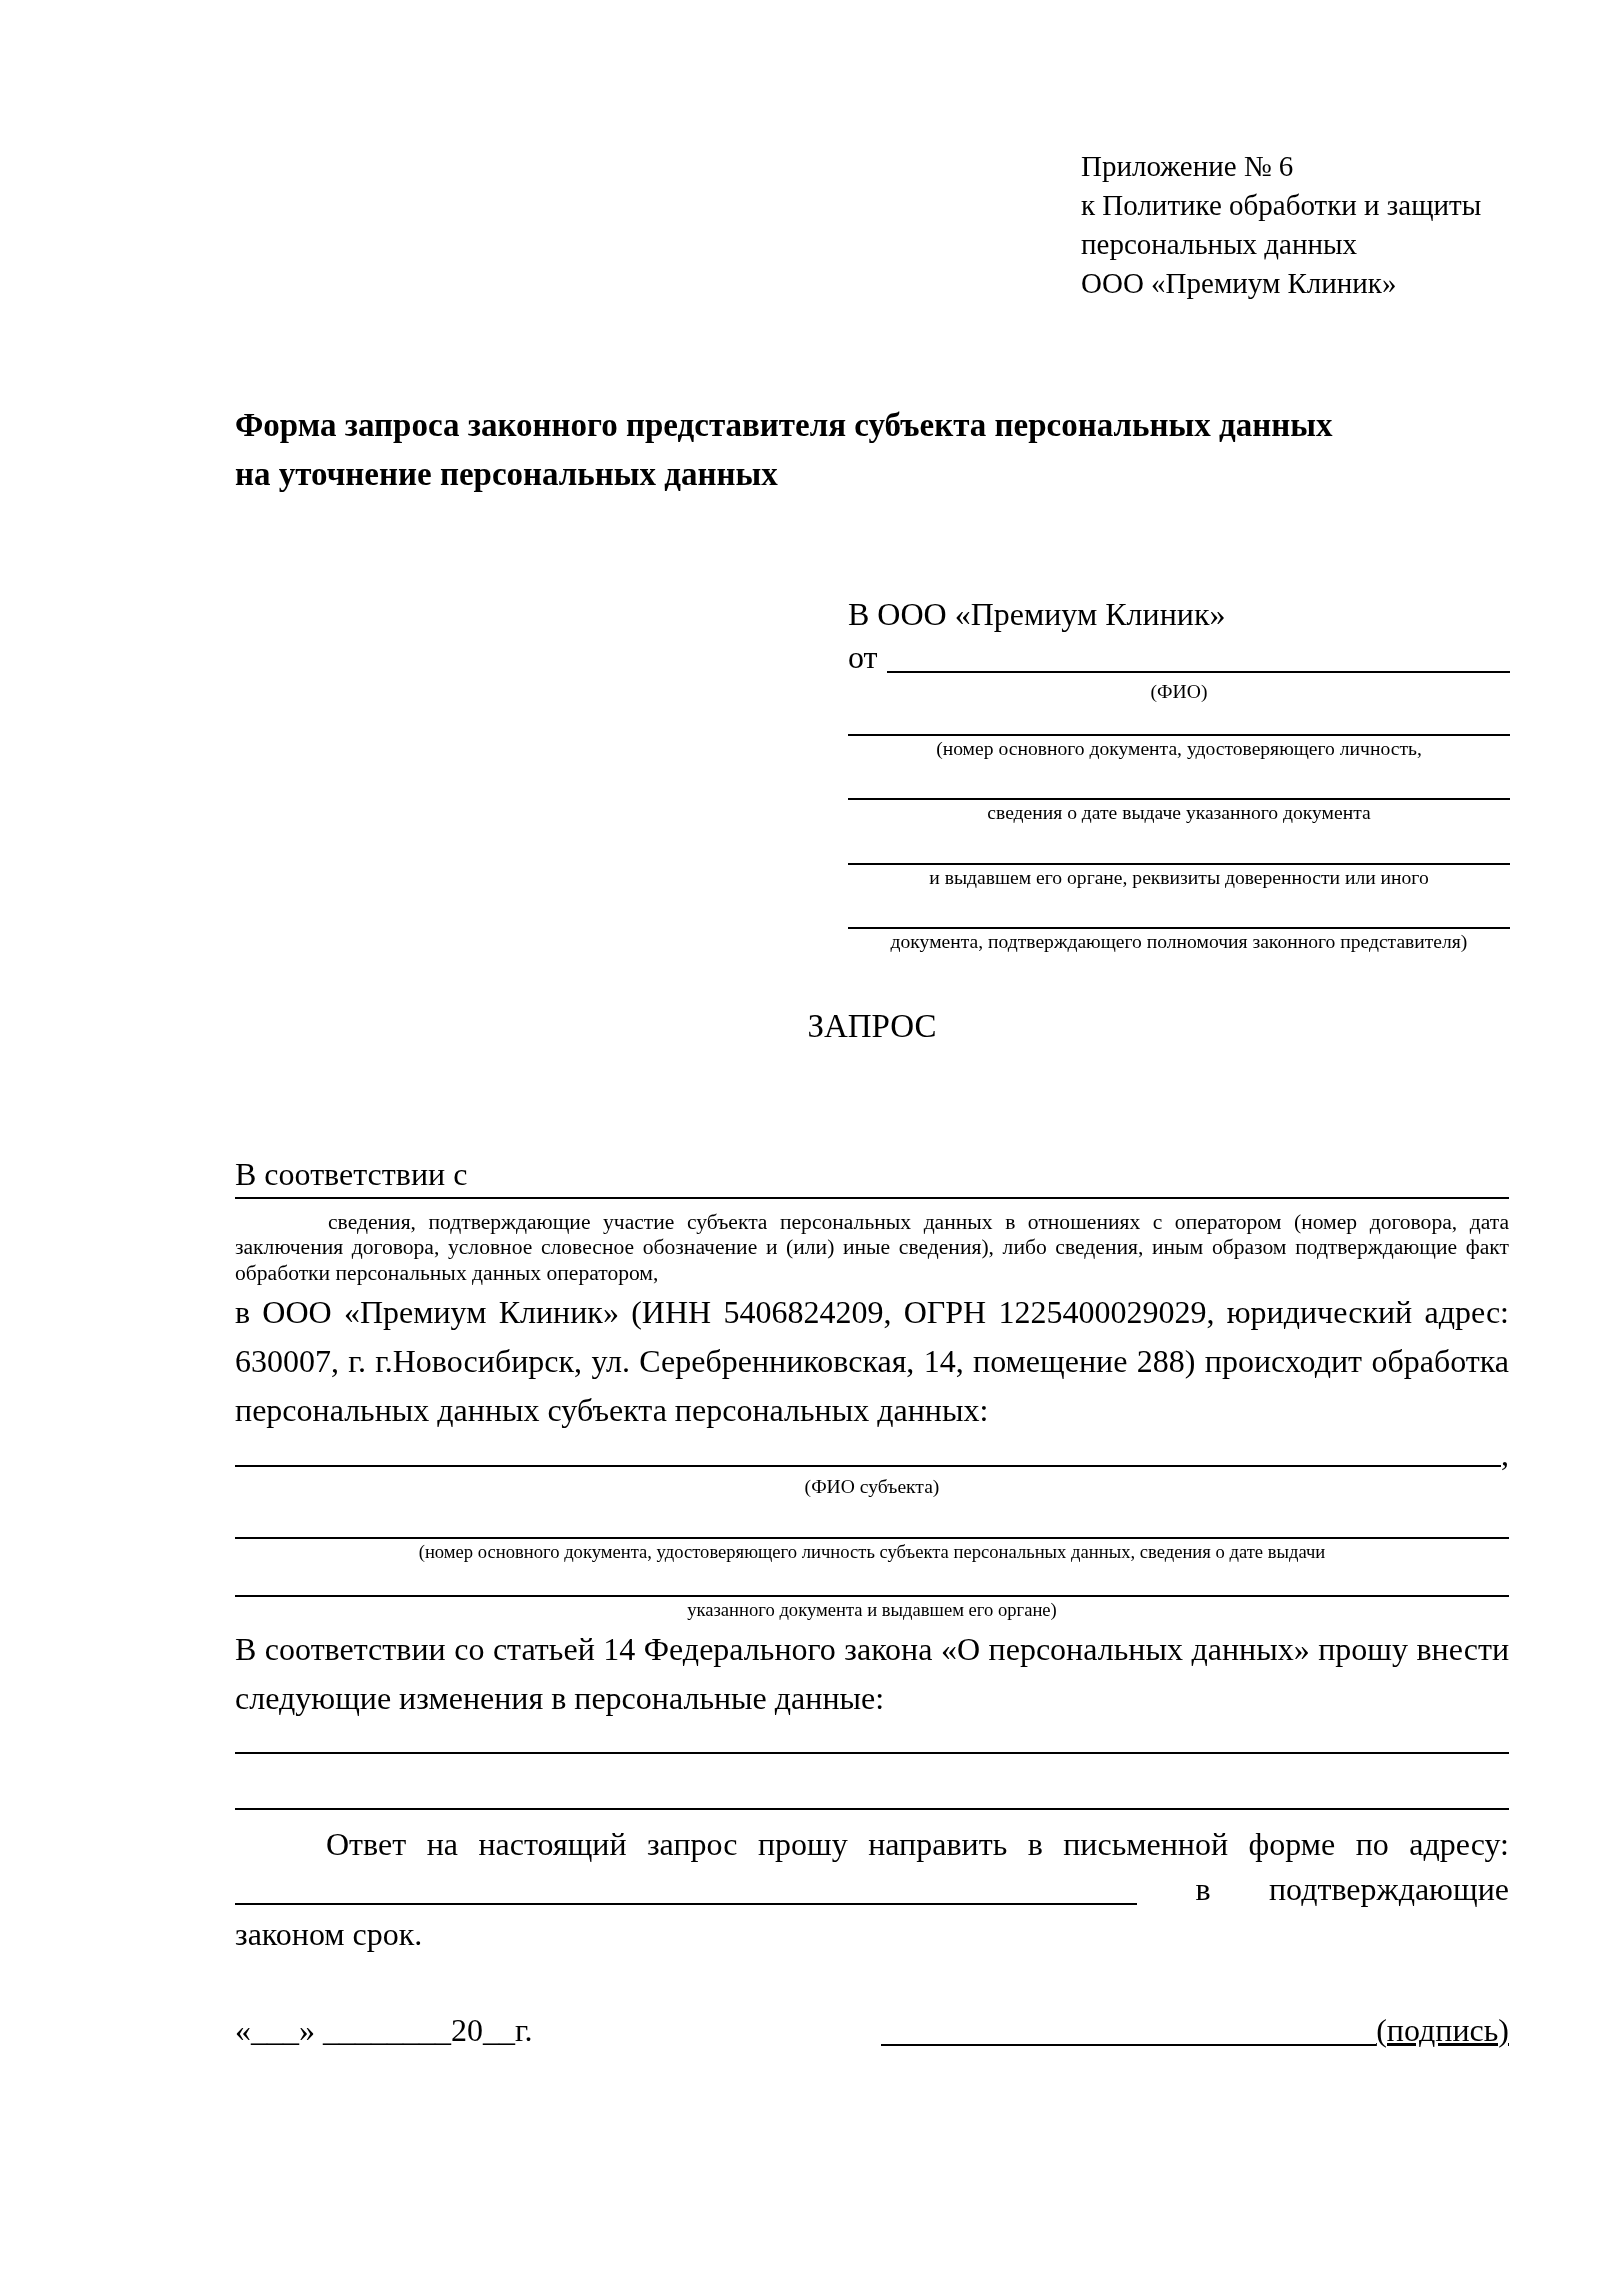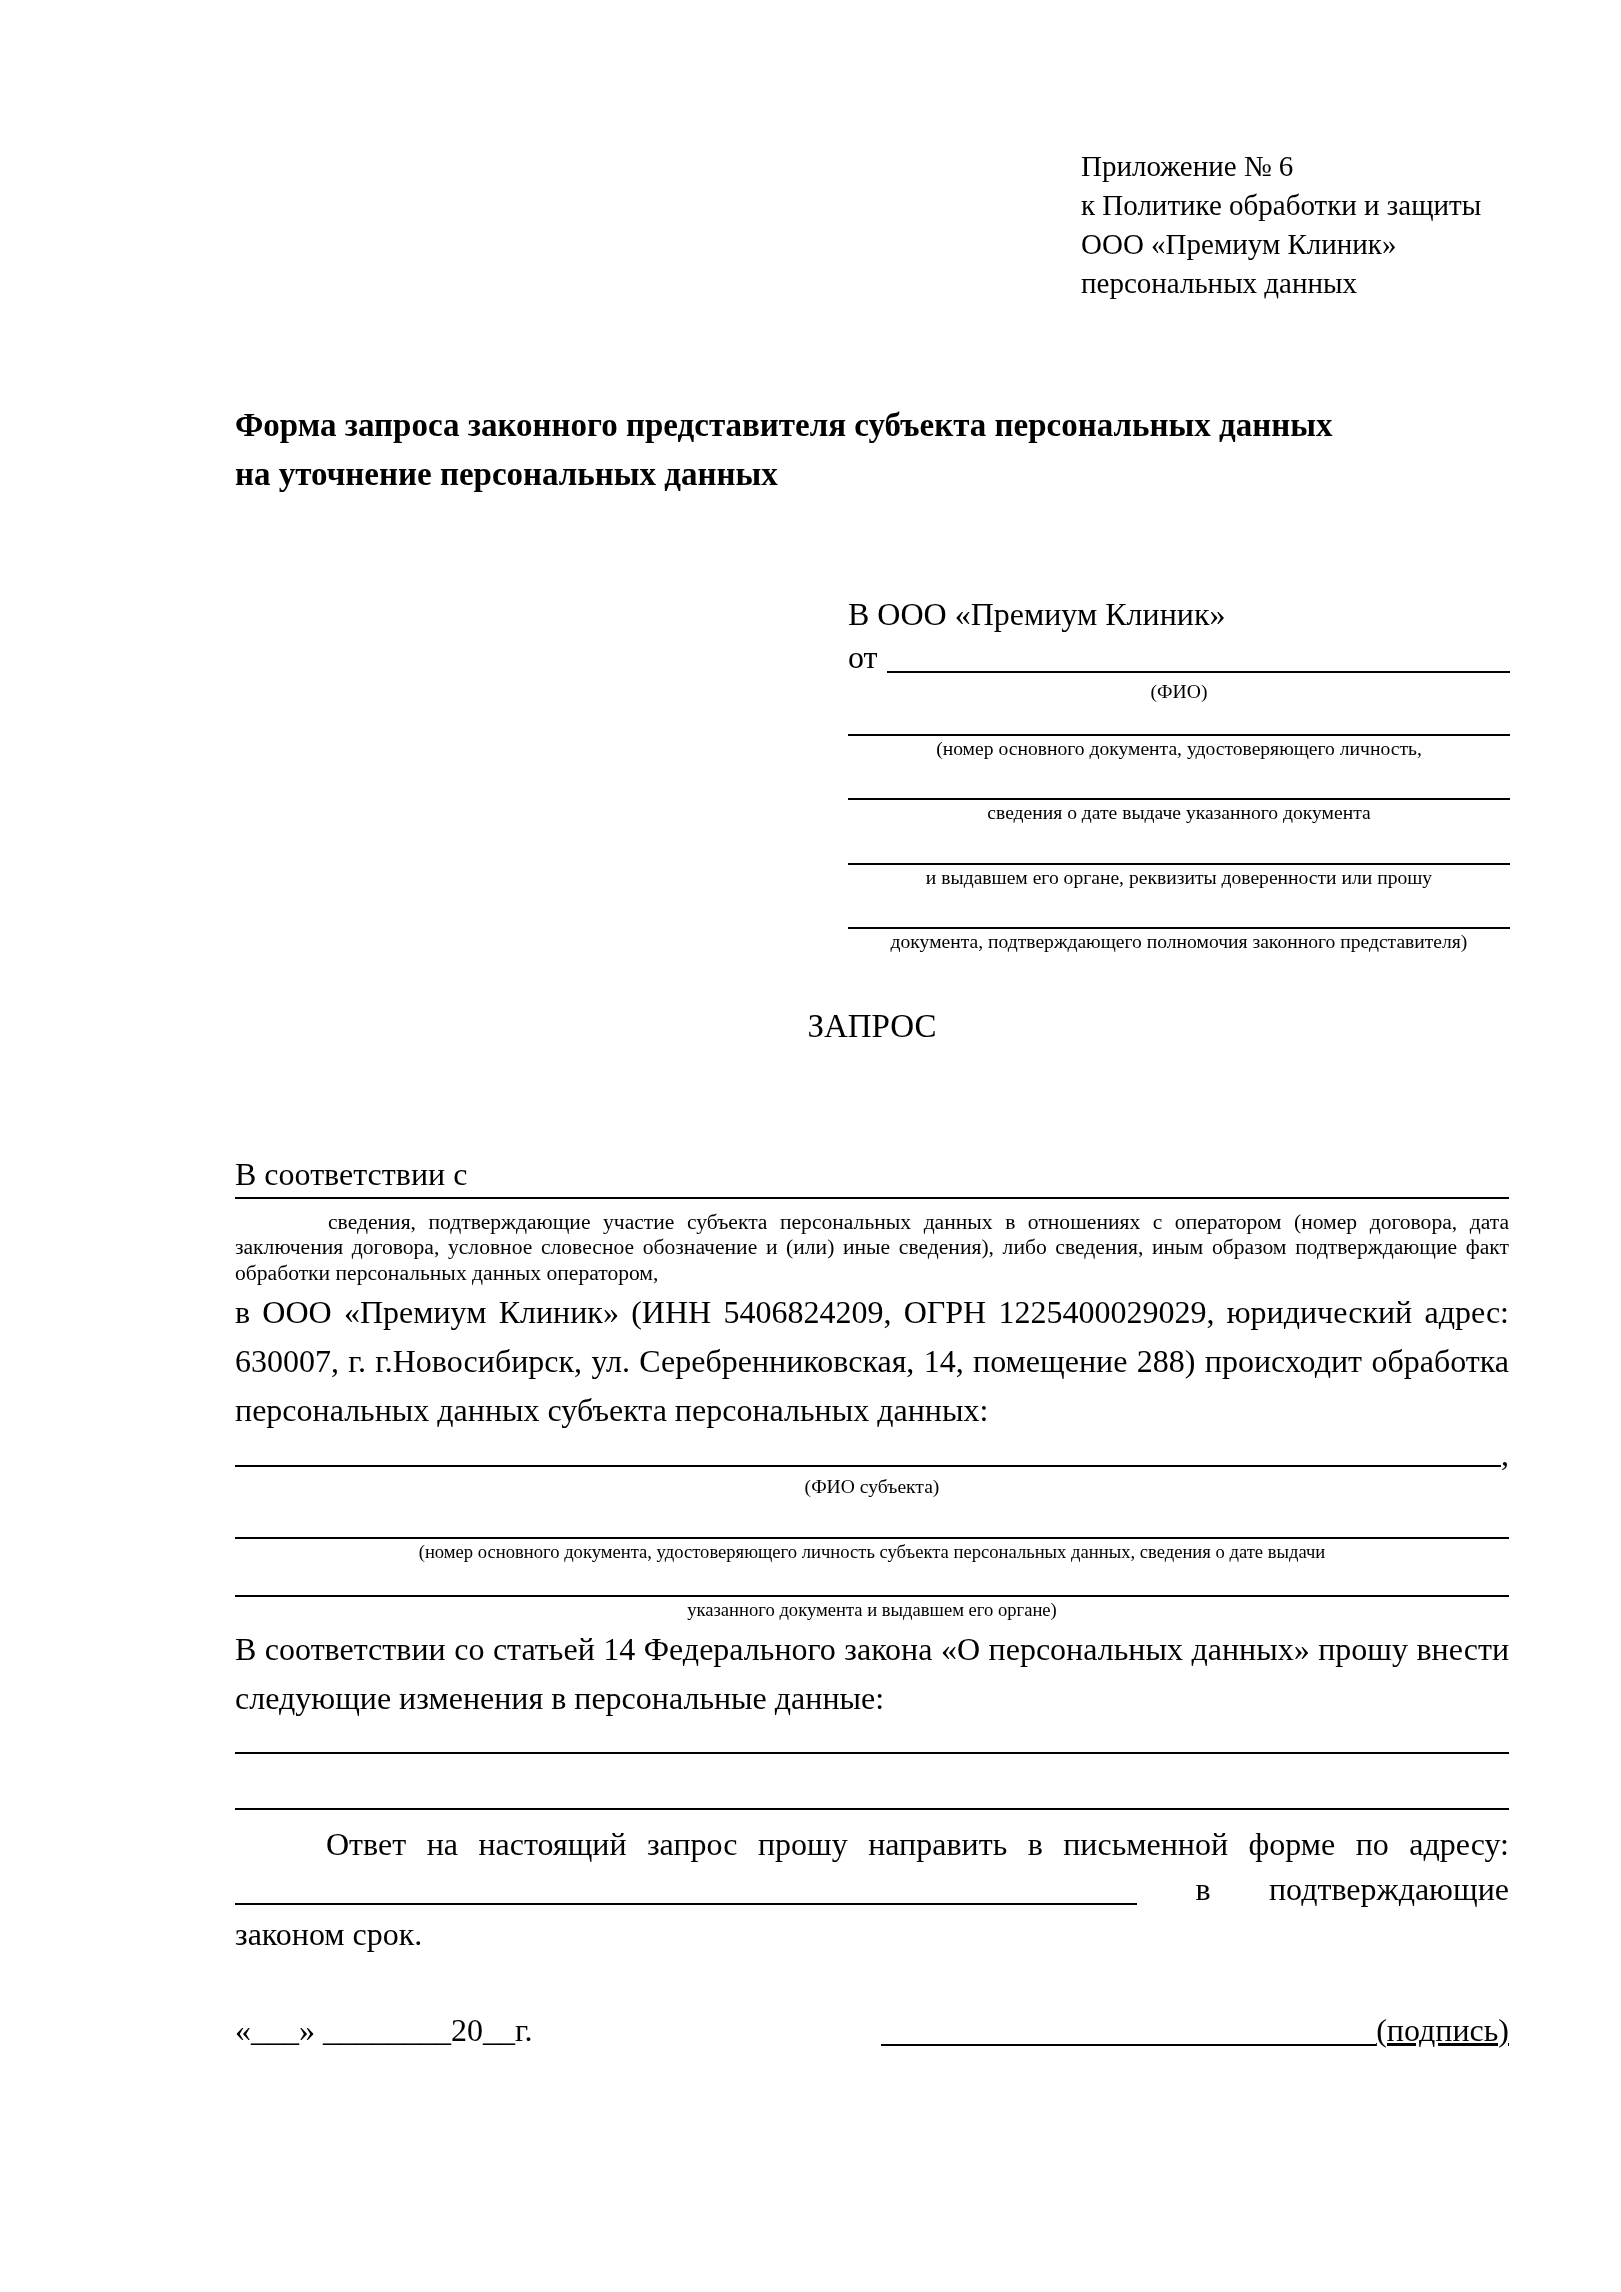--- a/index.html
+++ b/index.html
@@ -152,22 +152,22 @@
   .sig-part .sig-cap { flex: 0 0 auto; white-space: nowrap; text-decoration: underline; }
 </style>
 </head>
 <body>
 
 <div class="page">
 
   <div class="appendix">
     <div>Приложение № 6</div>
     <div>к Политике обработки и защиты</div>
+    <div>персональных данных</div>
     <div>ООО «Премиум Клиник»</div>
-    <div>персональных данных</div>
   </div>
 
   <div class="doc-title">
     <div>Форма запроса законного представителя субъекта персональных данных</div>
     <div>на уточнение персональных данных</div>
   </div>
 
   <div class="addressee">
     <div class="to-line">В ООО «Премиум Клиник»</div>
     <div class="from-row">
@@ -176,21 +176,21 @@
     </div>
     <div class="cap">(ФИО)</div>
 
     <div class="fill first"></div>
     <div class="cap">(номер основного документа, удостоверяющего личность,</div>
 
     <div class="fill"></div>
     <div class="cap">сведения о дате выдаче указанного документа</div>
 
     <div class="fill"></div>
-    <div class="cap">и выдавшем его органе, реквизиты доверенности или прошу</div>
+    <div class="cap">и выдавшем его органе, реквизиты доверенности или иного</div>
 
     <div class="fill"></div>
     <div class="cap">документа, подтверждающего полномочия законного представителя)</div>
   </div>
 
   <div class="request-heading">ЗАПРОС</div>
 
   <div class="intro-row">
     <span class="indent"></span>
     <span class="label">В соответствии с</span>

